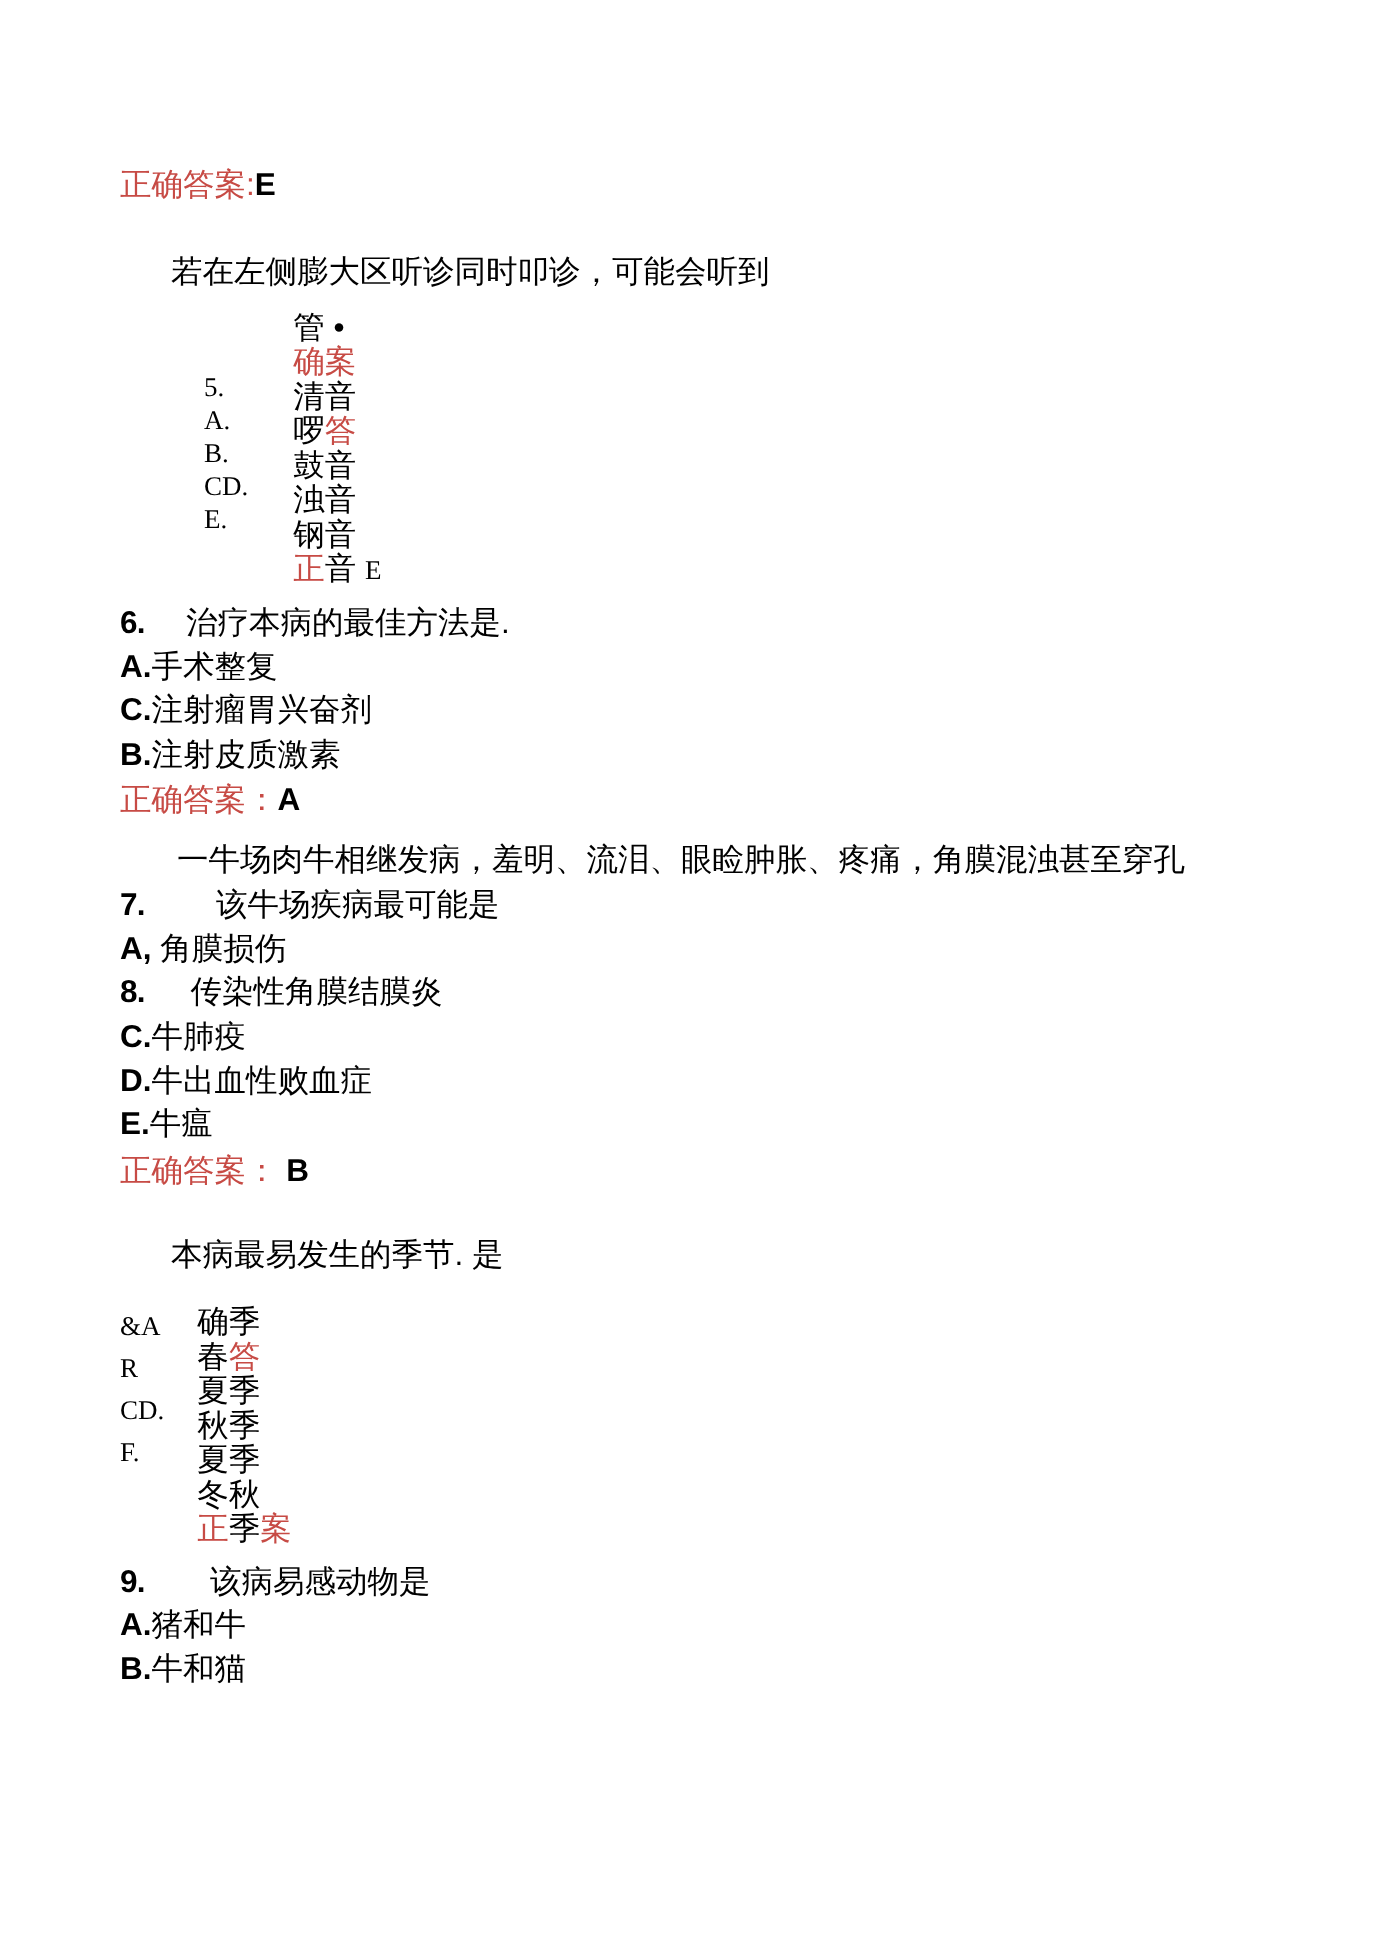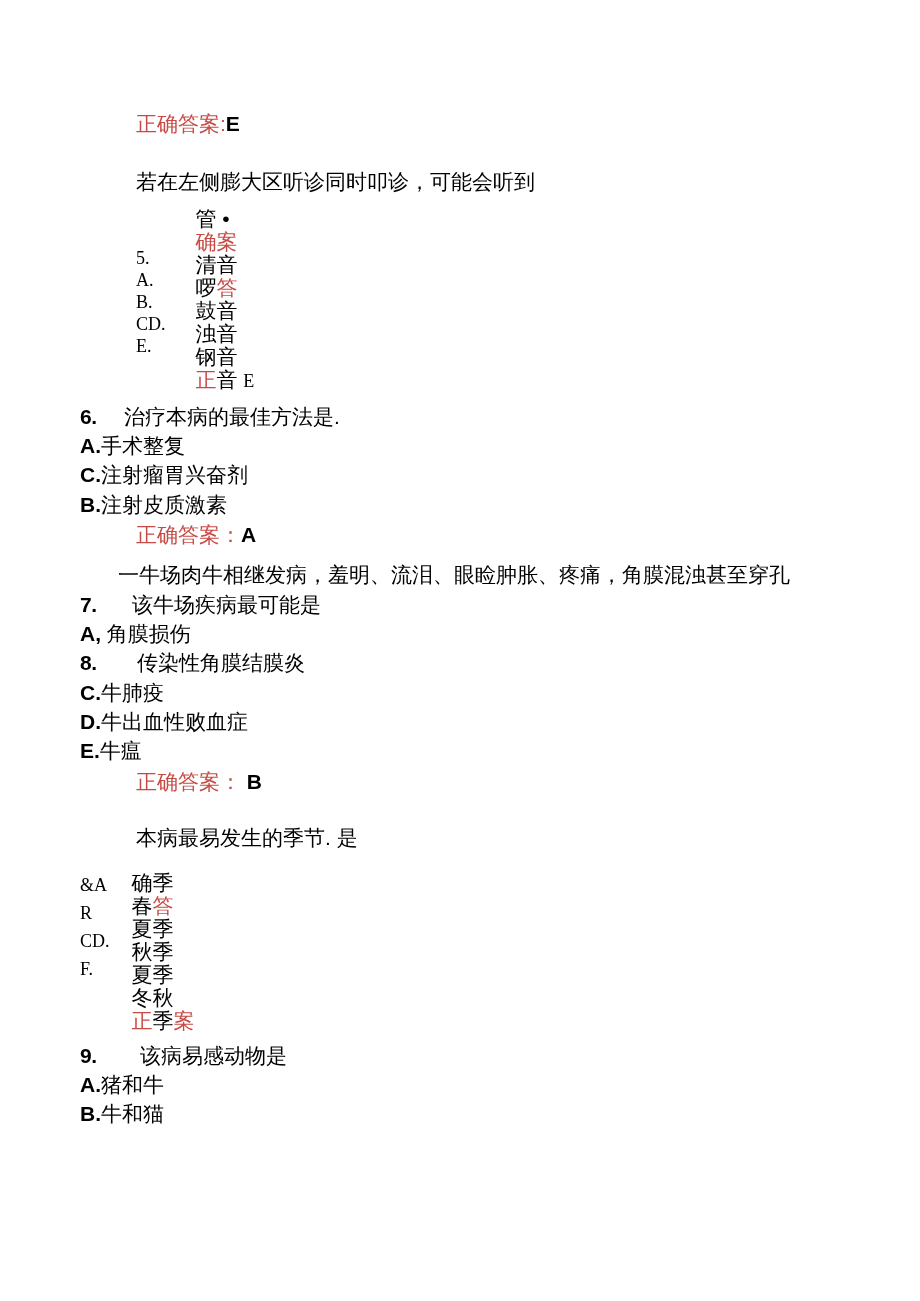--- a/index.html
+++ b/index.html
@@ -9,31 +9,30 @@
     font-family: "Microsoft YaHei", "SimSun", sans-serif;
     font-size: 21px;
     color: #000000;
     line-height: 1.35;
     width: 920px;
   }
   .page {
     padding: 110px 80px 60px 80px;
   }
   .answer-line {
-    margin-left: 56px;
   }
   .answer-label {
     color: #c74b45;
   }
   .answer-value {
     font-weight: bold;
     color: #000;
   }
   .q-stem {
-    margin-left: 56px;
+    margin-left: 34px;
     margin-top: 30px;
   }
   .row {
     display: flex;
     flex-direction: row;
     gap: 4px;
     margin-top: 6px;
   }
   .num-col {
     width: 28px;
@@ -122,26 +121,26 @@
   <div class="option-line"><span class="bold-lead">C.</span><span>注射瘤胃兴奋剂</span></div>
   <div class="option-line"><span class="bold-lead">B.</span><span>注射皮质激素</span></div>
   <div class="answer-line" style="margin-top:2px">
     <span class="answer-label">正确答案：</span><span class="answer-value">A</span>
   </div>
 
   <div class="case-intro">一牛场肉牛相继发病，羞明、流泪、眼睑肿胀、疼痛，角膜混浊甚至穿孔</div>
 
   <div class="row" style="margin-top:1px">
     <div class="num-col">7.</div>
-    <div class="text-col" style="margin-left:20px"><span>该牛场疾病最可能是</span></div>
+    <div class="text-col" style="margin-left:32px"><span>该牛场疾病最可能是</span></div>
   </div>
   <div class="option-line"><span class="bold-lead">A,</span> <span>角膜损伤</span></div>
   <div class="row" style="margin-top:1px">
     <div class="num-col">8.</div>
-    <div class="text-col" style="margin-left:25px"><span>传染性角膜结膜炎</span></div>
+    <div class="text-col" style="margin-left:15px"><span>传染性角膜结膜炎</span></div>
   </div>
   <div class="option-line"><span class="bold-lead">C.</span><span>牛肺疫</span></div>
   <div class="option-line"><span class="bold-lead">D.</span><span>牛出血性败血症</span></div>
   <div class="option-line"><span class="bold-lead">E.</span><span>牛瘟</span></div>
   <div class="answer-line" style="margin-top:2px">
     <span class="answer-label">正确答案：</span> <span class="answer-value">B</span>
   </div>
 
   <div class="q-stem" style="margin-top:28px">本病最易发生的季节. 是</div>
 

